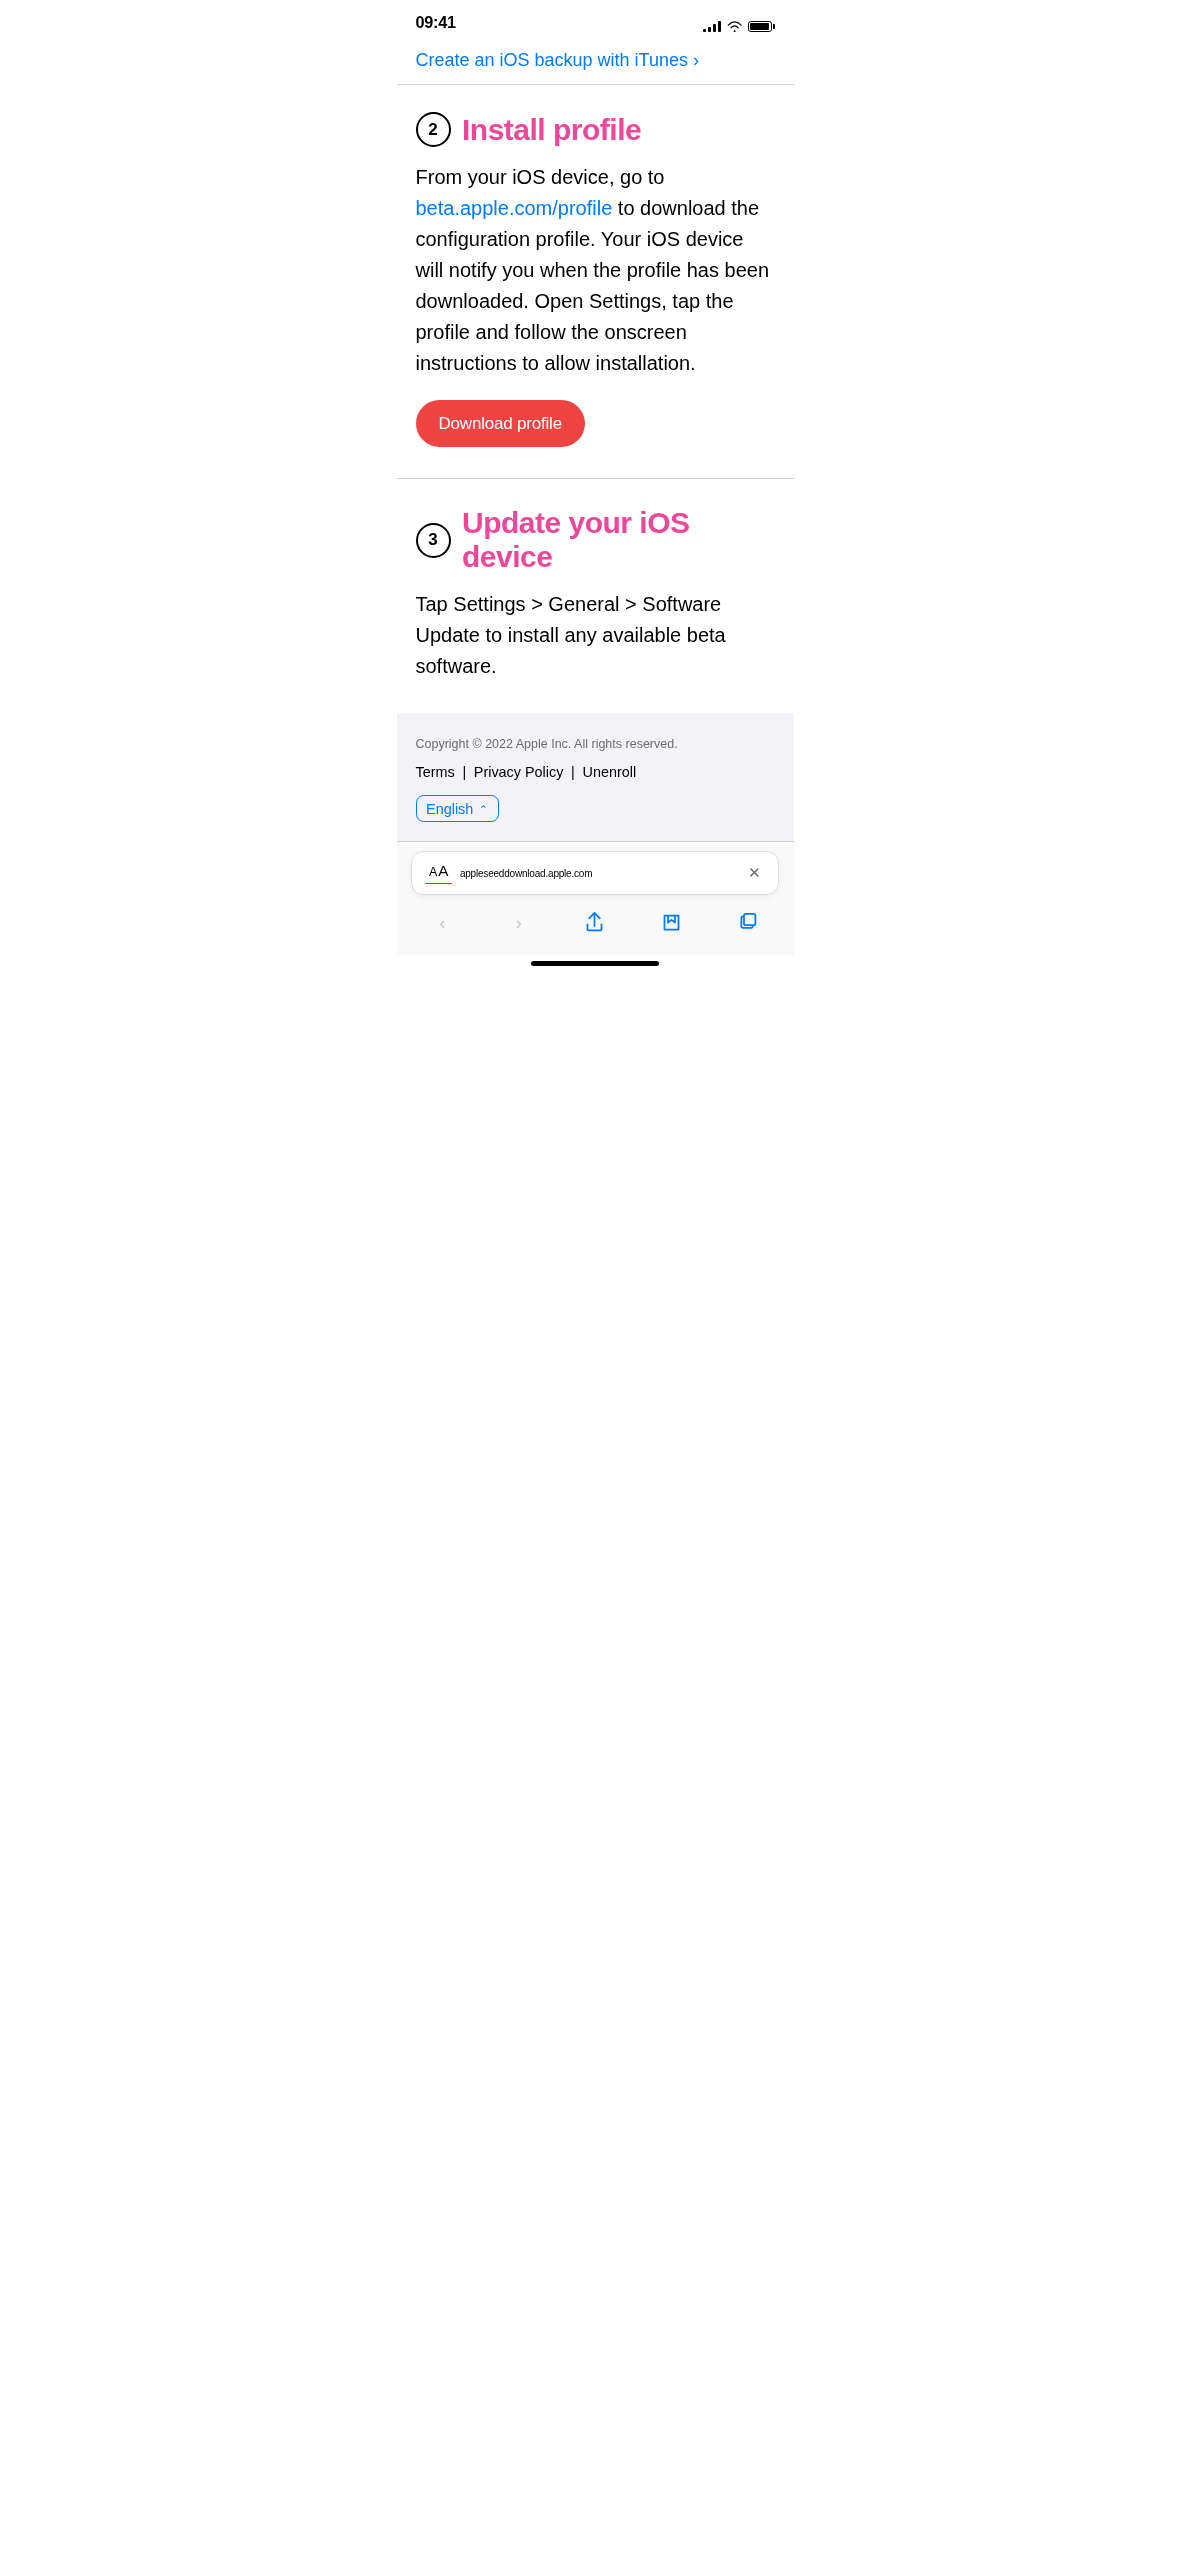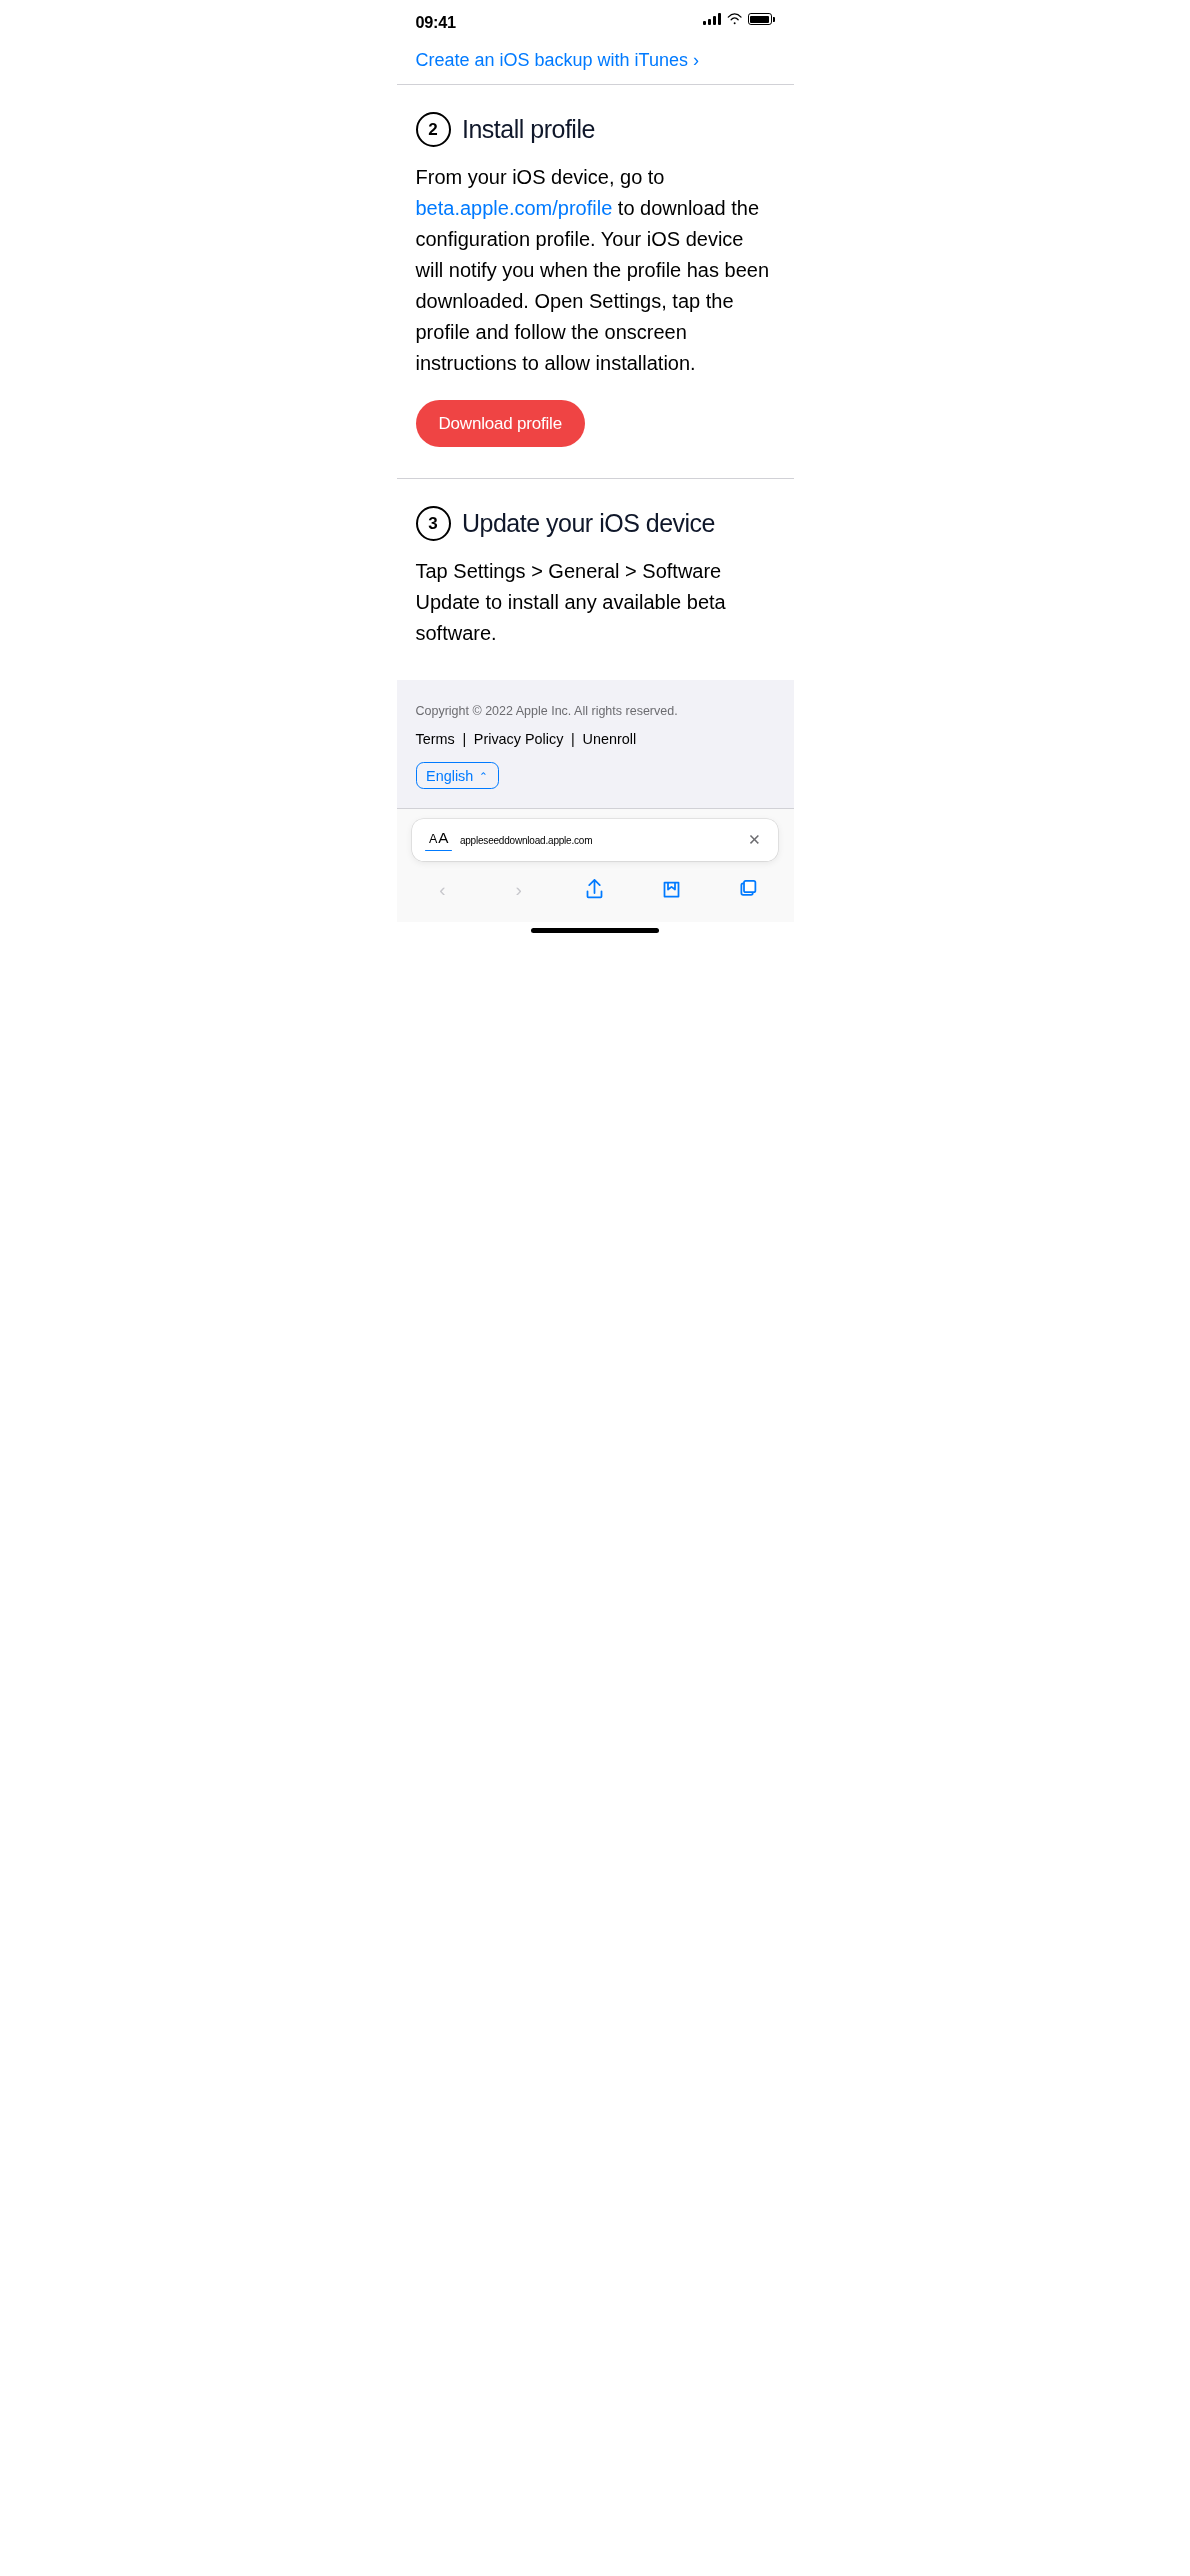--- a/index.html
+++ b/index.html
@@ -11,21 +11,21 @@
       width: 397px;
       max-width: 397px;
       margin: 0 auto;
       overflow-x: hidden;
     }
 
     
     .status-bar {
       display: flex;
       justify-content: space-between;
-      align-items: flex-start;
+      align-items: flex-end;
       padding: 13.4px 19px 7.7px 19px;
       background: #ffffff;
     }
 
     .status-time {
       font-size: 16.3px;
       font-weight: 600;
       color: #000;
       letter-spacing: -0.3px;
     }
@@ -129,23 +129,23 @@
       display: flex;
       align-items: center;
       justify-content: center;
       font-size: 17px;
       font-weight: 700;
       color: #000;
       flex-shrink: 0;
     }
 
     .section-title {
-      font-size: 25px;
-      font-weight: 400;
-      color: #0f172a;
+      font-size: 30px;
+      font-weight: 700;
+      color: #ec4899;
       letter-spacing: -0.5px;
     }
 
     .section-body {
       font-size: 20px;
       line-height: 1.55;
       color: #000;
     }
 
     .section-body a {

